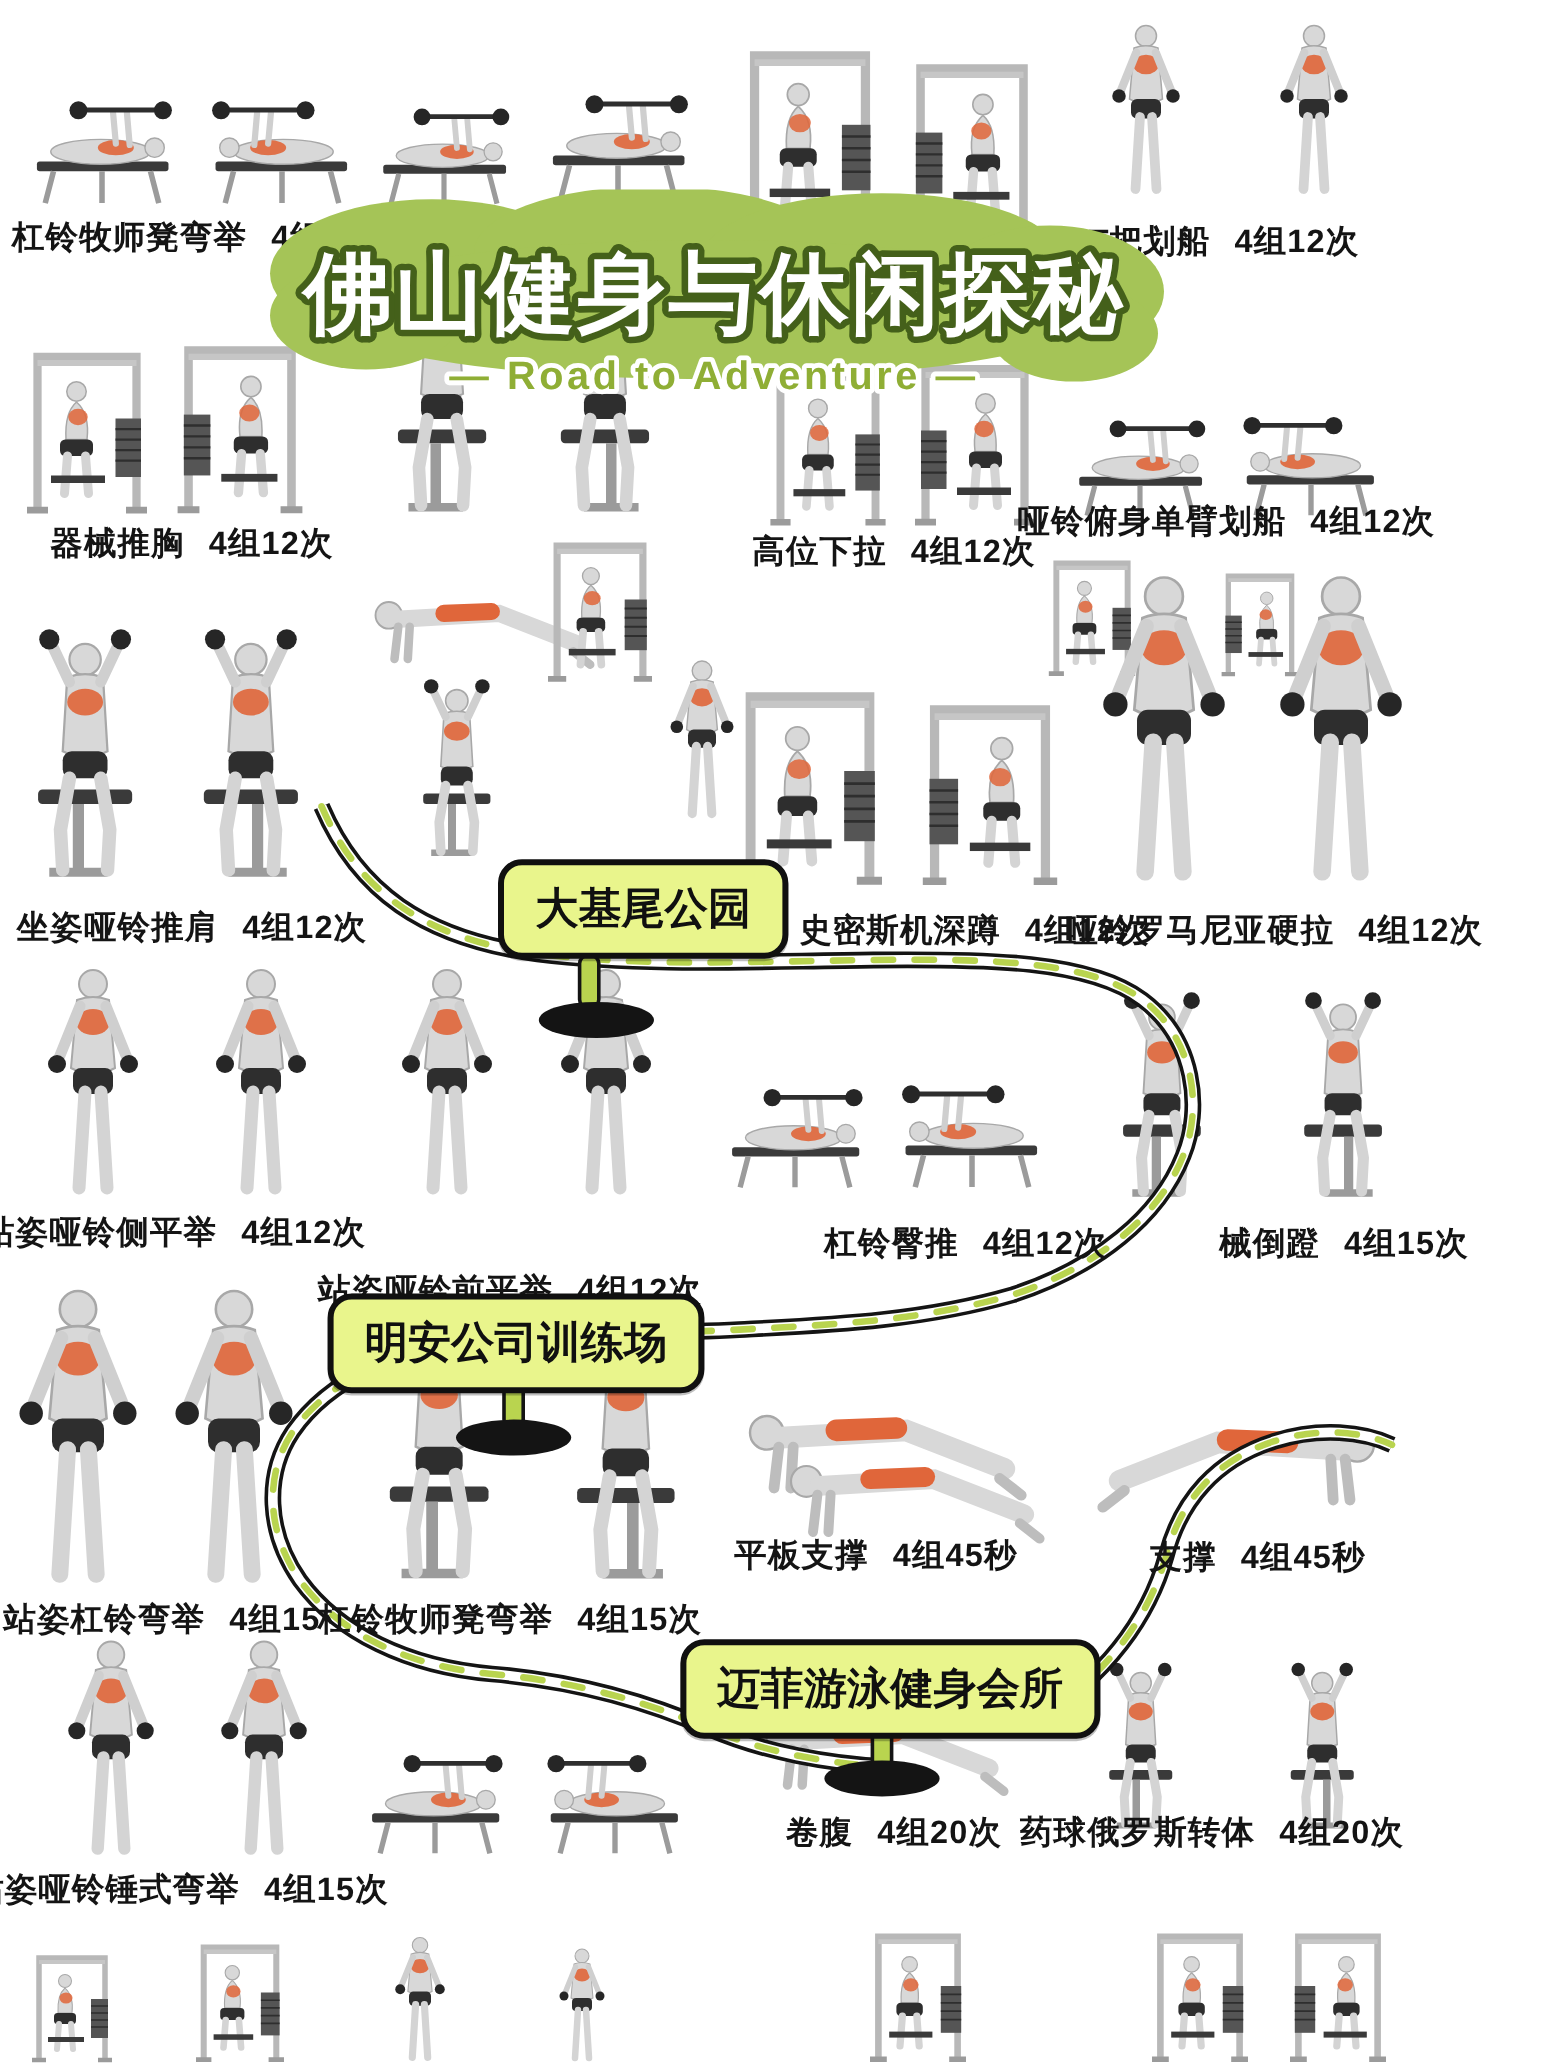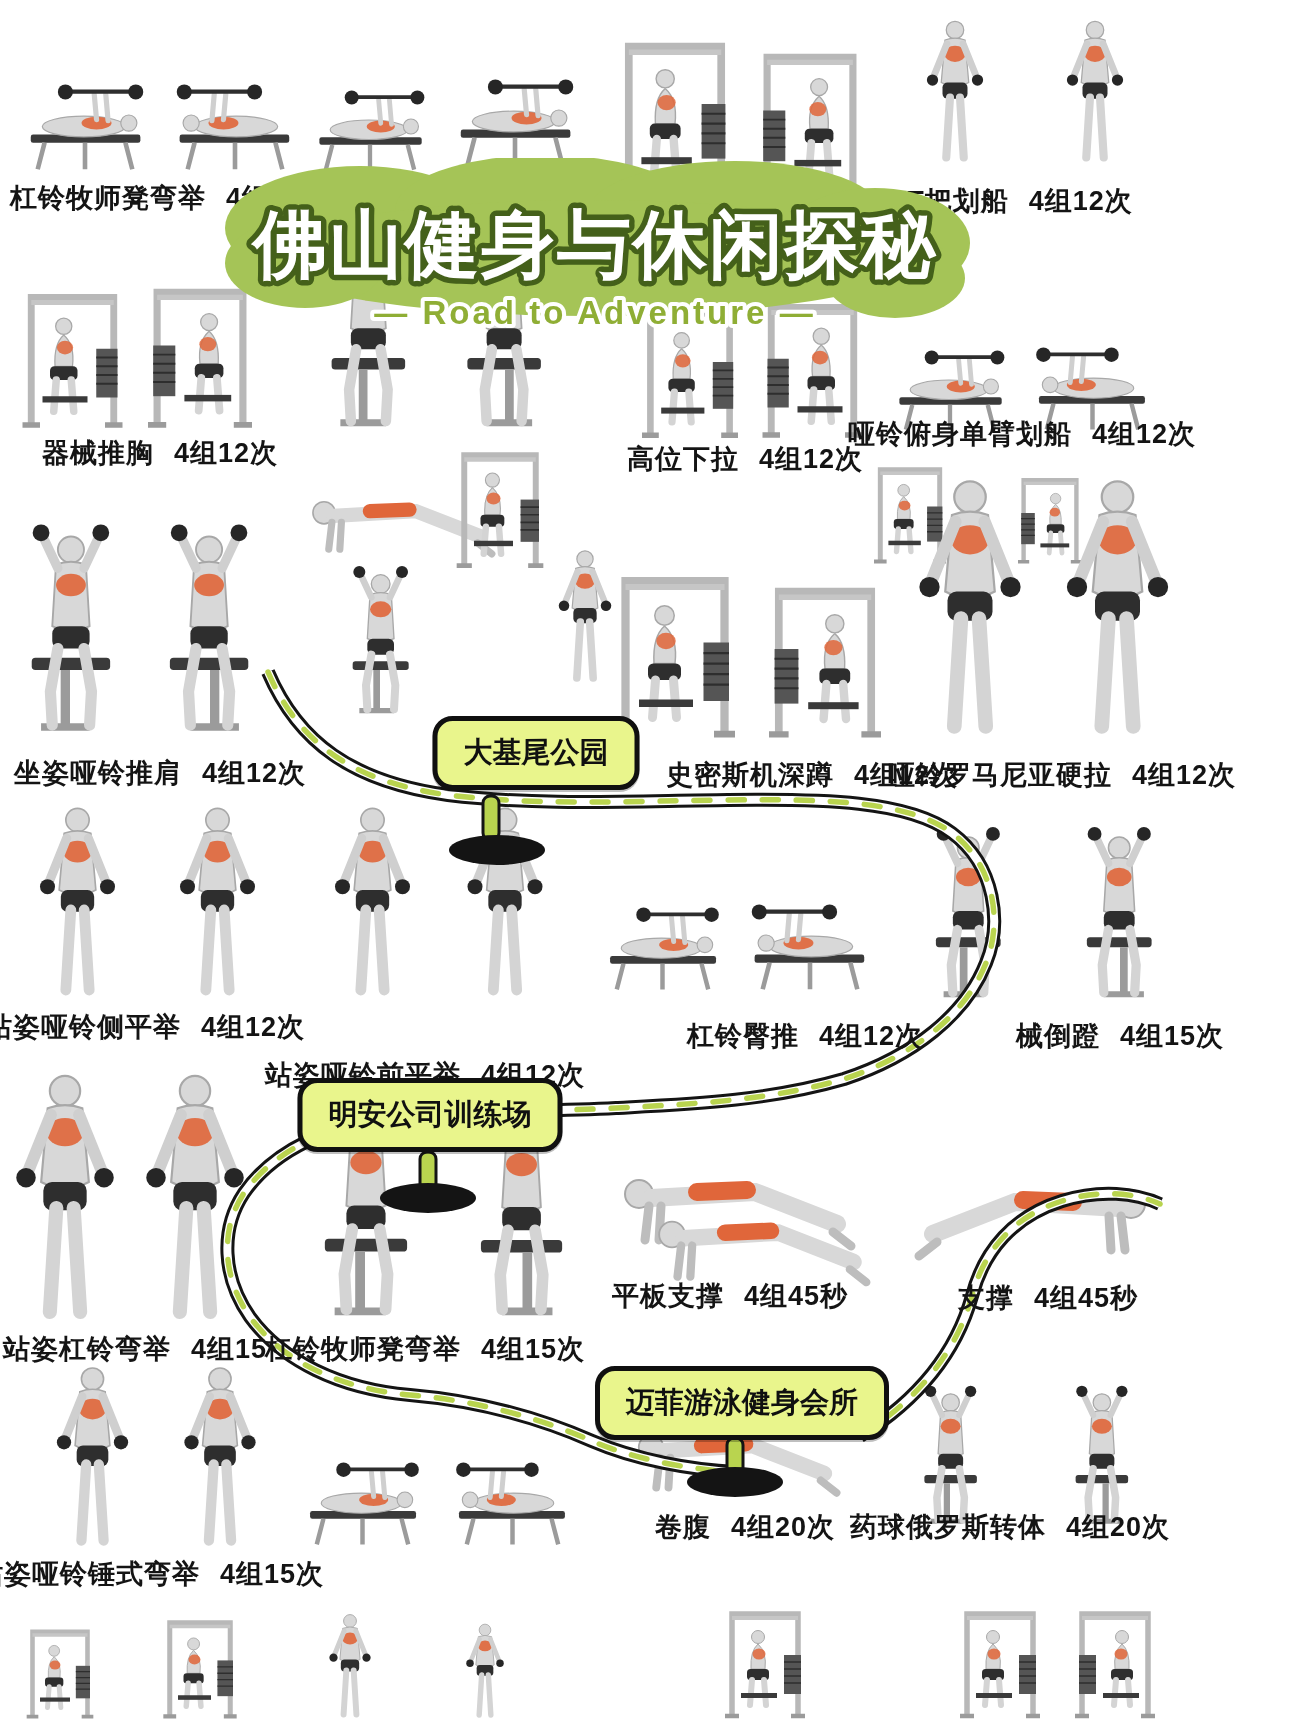--- a/index.html
+++ b/index.html
@@ -16,21 +16,21 @@
   .ex-label{
     position:absolute;z-index:3;transform:translateX(-50%);
     white-space:nowrap;font-weight:700;font-size:27px;color:#141414;
     letter-spacing:1px;
   }
   .ex-label .sets{margin-left:20px;}
   .callout{
     position:absolute;z-index:4;transform:translateX(-50%);
     background:var(--callout-bg,#e9f58c);
     border:5px solid #101010;border-radius:20px;
-    padding:12px 26px;font-weight:700;font-size:29px;color:#101010;
+    padding:12px 26px;font-weight:700;font-size:36px;color:#101010;
     white-space:nowrap;box-shadow:0 2px 0 rgba(0,0,0,.25);
   }
   #title-banner{position:absolute;left:215px;top:158px;z-index:4;}
   .road-outer{fill:none;stroke:#141414;stroke-width:14;}
   .road-inner{fill:none;stroke:#ffffff;stroke-width:8;}
   .road-dash{fill:none;stroke:var(--route-dash,#b9d44f);stroke-width:5.5;
     stroke-dasharray:16 18;stroke-linecap:round;}
 </style>
 </head>
 <body>

